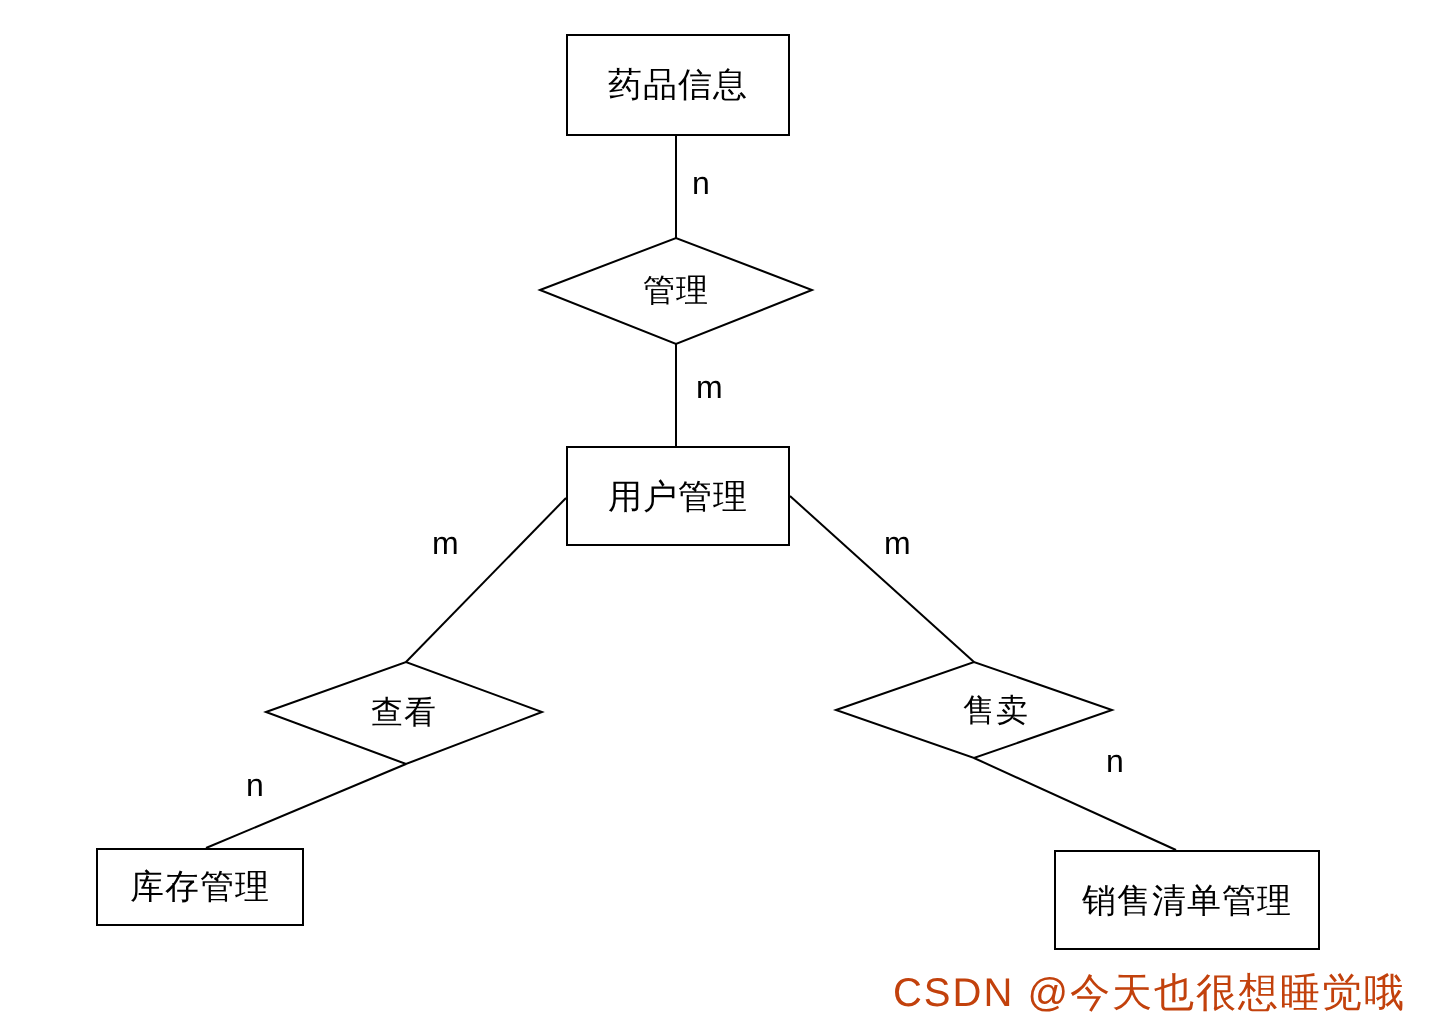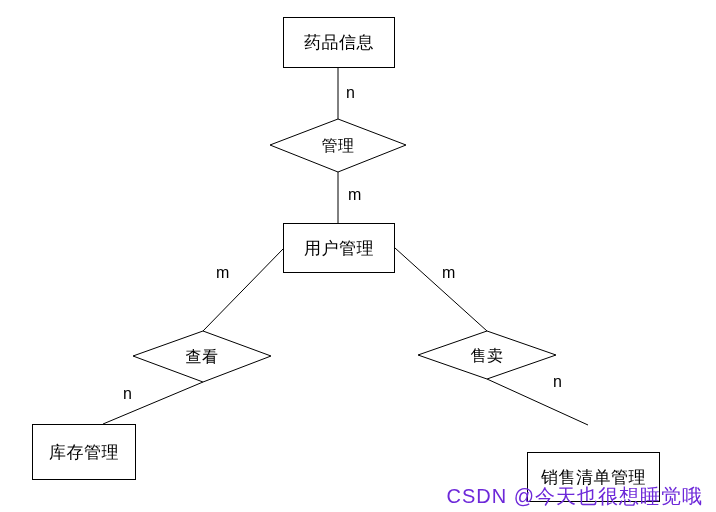--- a/index.html
+++ b/index.html
@@ -24,50 +24,50 @@
     background: #ffffff;
     display: flex;
     align-items: center;
     justify-content: center;
     font-size: 17px;
     letter-spacing: 0.5px;
     white-space: nowrap;
   }
   #entity-drug-info      { left: 283px; top: 17px;  width: 112px; height: 51px; }
   #entity-user-mgmt      { left: 283px; top: 223px; width: 112px; height: 50px; }
-  #entity-inventory      { left: 32px;  top: 424px; width: 104px; height: 56px; }
-  #entity-sales-list     { left: 527px; top: 425px; width: 133px; height: 50px; margin-top: 27px; }
+  #entity-inventory      { left: 48px;  top: 424px; width: 104px; height: 39px; }
+  #entity-sales-list     { left: 527px; top: 425px; width: 133px; height: 50px; }
   .rel-label {
     position: absolute;
     transform: translate(-50%, -50%);
     font-size: 16px;
     letter-spacing: 0.5px;
     white-space: nowrap;
   }
   #rel-manage { left: 338px; top: 146px; }
   #rel-view   { left: 202px; top: 357px; }
-  #rel-sell   { left: 487px; top: 356px; }
+  #rel-sell   { left: 498px; top: 356px; }
   .card-label {
     position: absolute;
     font-size: 16px;
     line-height: 1;
     white-space: nowrap;
   }
   #card-manage-n { left: 346px; top: 85px;  }
   #card-manage-m { left: 348px; top: 187px; }
   #card-view-m   { left: 216px; top: 265px; }
   #card-view-n   { left: 123px; top: 386px; }
   #card-sell-m   { left: 442px; top: 265px; }
   #card-sell-n   { left: 553px; top: 374px; }
   .watermark {
     position: absolute;
     top: 483px;
     right: 13px;
     font-size: 20px;
-    color: #6d28d9;
+    color: #c2410c;
     letter-spacing: 1px;
     white-space: nowrap;
   }
 </style>
 </head>
 <body>
 
 <div class="stage">
 
   <svg class="canvas-svg" viewBox="0 0 716 512" xmlns="http://www.w3.org/2000/svg">

